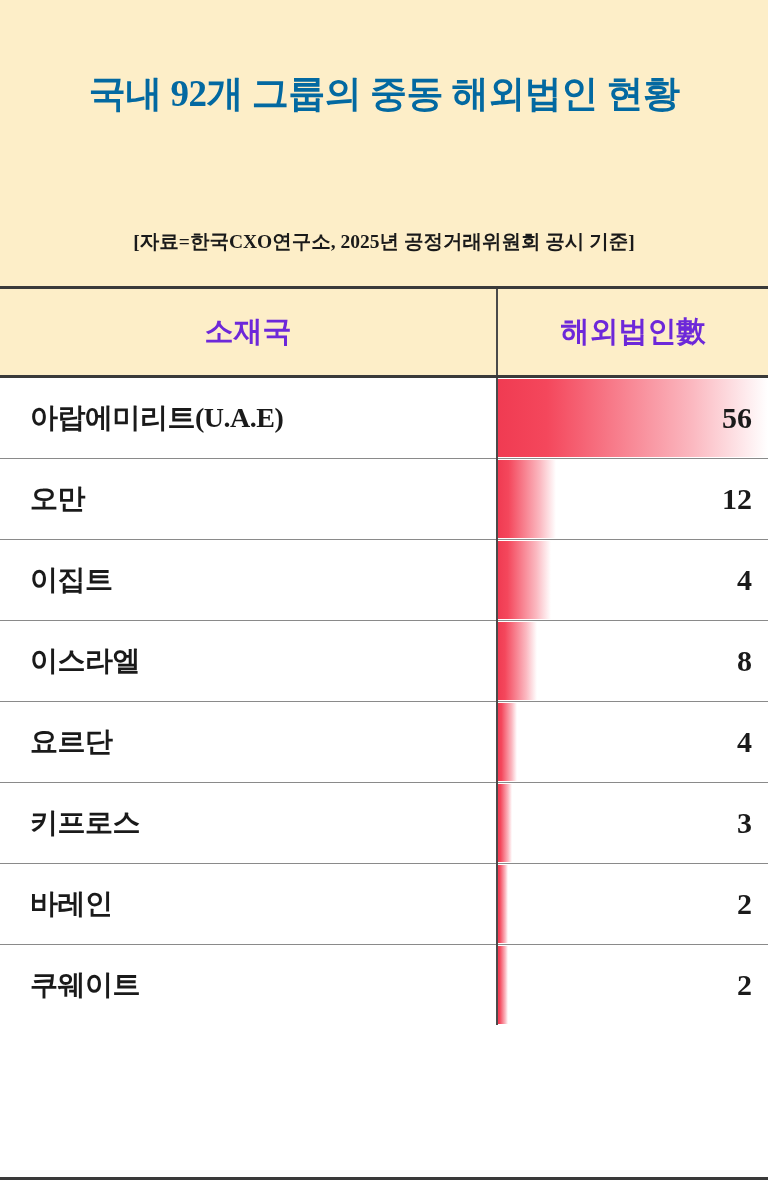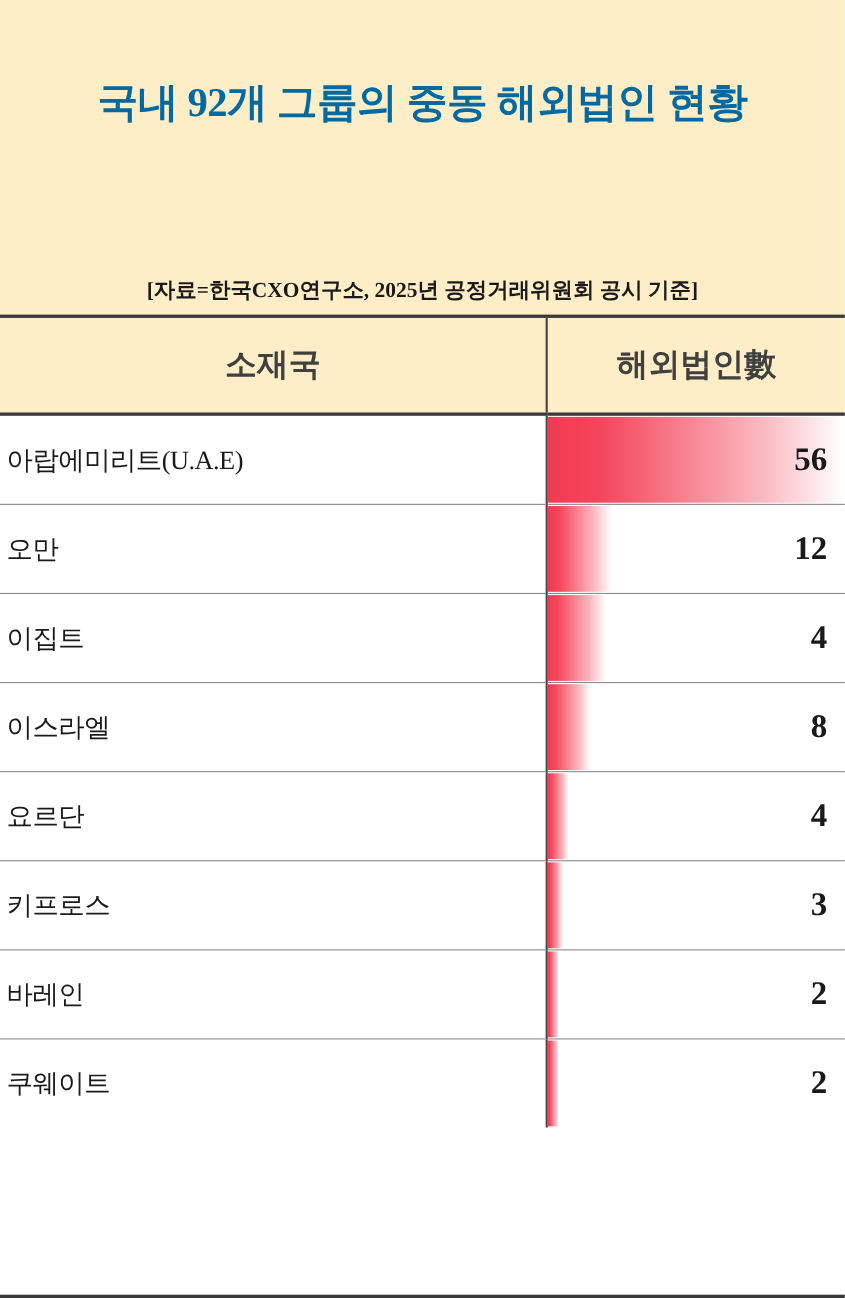--- a/index.html
+++ b/index.html
@@ -45,49 +45,48 @@
   .source {
     text-align: center;
     font-size: 19.5px;
     font-weight: bold;
     color: #1a1a1a;
     position: absolute;
     left: 0;
     right: 0;
     top: 228px;
     white-space: nowrap;
-    margin-top: 22px;
   }
   
   .table {
     width: 100%;
     border-collapse: collapse;
     table-layout: fixed;
   }
   .table col.c-country { width: 497px; }
   .table col.c-value   { width: 271px; }
 
   .thead-row th {
     background: #fdeec8;
     font-size: 29px;
     font-weight: bold;
     height: 86px;
     text-align: center;
-    color: #404040;
+    color: #6d28d9;
     border-bottom: 3px solid #3a3a3a;
     padding: 0;
   }
   .thead-row th.th-country {
     border-right: 2px solid #4a4a4a;
   }
   .row-cell-country {
-    font-size: 24px;
-    font-weight: normal;
+    font-size: 28px;
+    font-weight: bold;
     color: #1a1a1a;
-    padding: 0 0 0 6px;
+    padding: 0 0 0 30px;
     height: 80px;
     vertical-align: middle;
     border-bottom: 1.5px solid #8a8a8a;
     border-right: 2px solid #4a4a4a;
     white-space: nowrap;
     letter-spacing: -0.5px;
   }
   .row-cell-value {
     height: 80px;
     vertical-align: middle;

